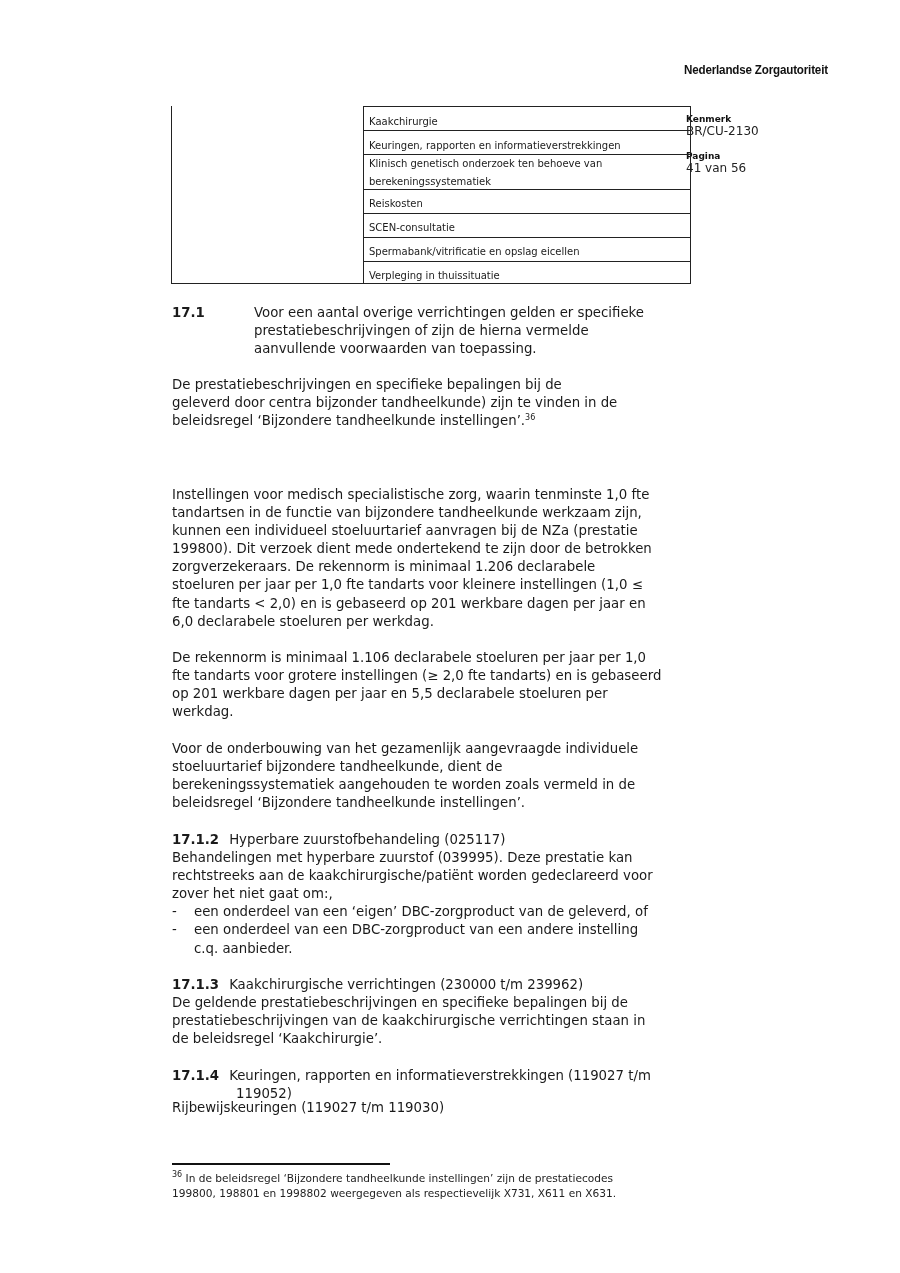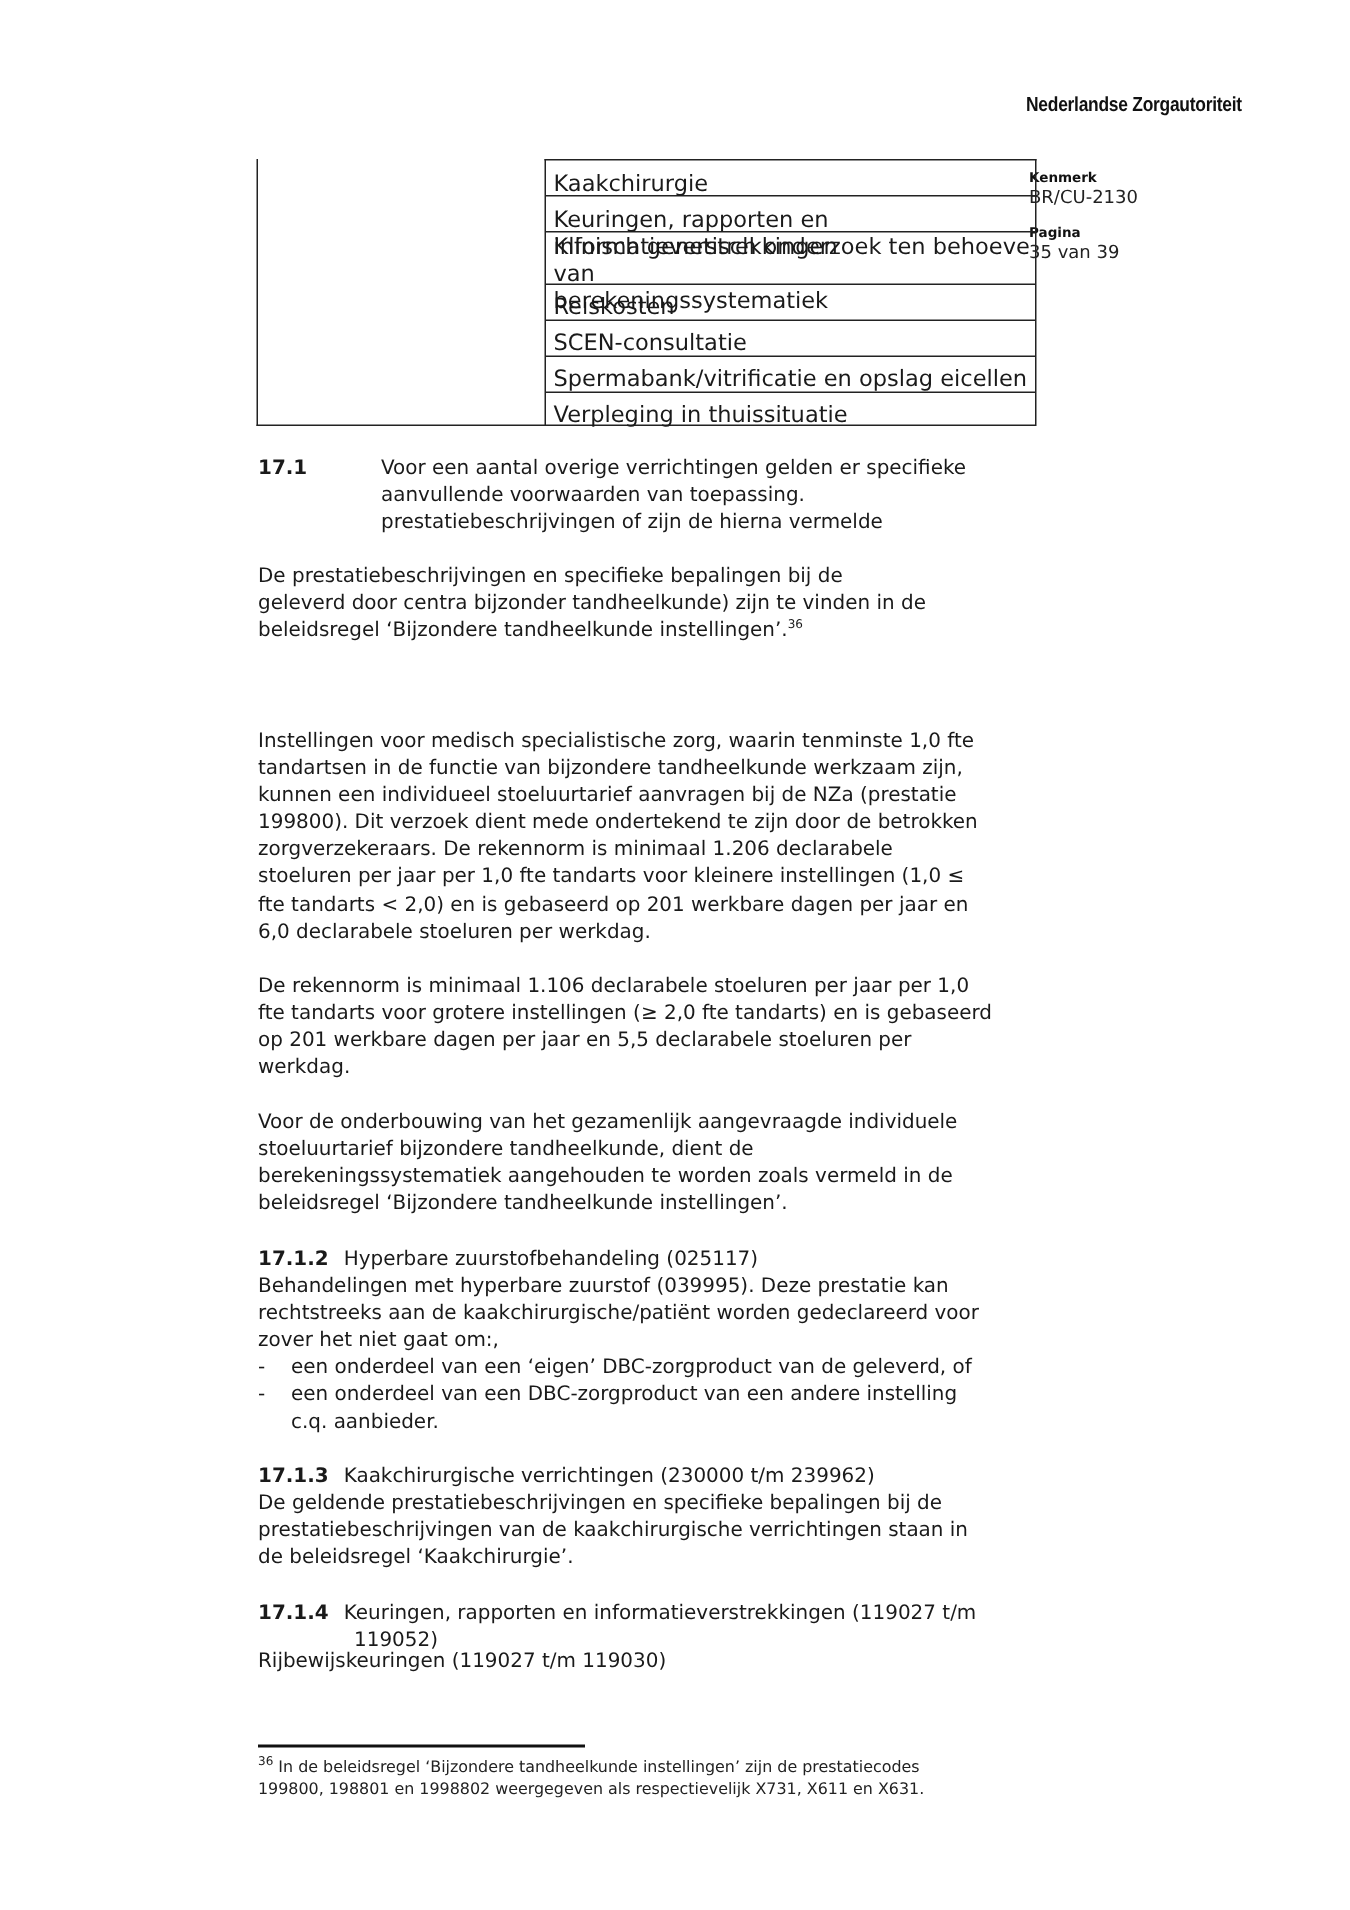--- a/index.html
+++ b/index.html
@@ -4,41 +4,41 @@
 <style>
   html, body { margin:0; padding:0; background:#ffffff; }
   body { width:900px; height:1273px; position:relative; overflow:hidden;
          font-family:"DejaVu Sans", "Liberation Sans", sans-serif; color:#1a1a1a; }
   .abs { position:absolute; }
   .org { left:684px; top:62px; font-family:"Liberation Sans", sans-serif; font-weight:bold; font-size:13.5px; letter-spacing:-0.2px; color:#111; transform:scaleX(0.86); transform-origin:left top; }
   .meta-label { font-size:9px; font-weight:bold; color:#111; }
   .meta-val { font-size:12px; color:#222; }
   .tbl-outer { left:171px; top:106px; width:519px; height:178px; border-left:1.5px solid #222; border-bottom:1.5px solid #222; box-sizing:border-box; }
   .tbl-right { position:absolute; left:191px; top:0; width:328px; height:178px; box-sizing:border-box; border-left:1.5px solid #222; border-right:1.5px solid #222; border-top:1.5px solid #222; }
-  .cell { position:absolute; left:0; right:0; box-sizing:border-box; border-bottom:1.5px solid #222; padding-left:5px; font-size:15px; line-height:18px; color:#1a1a1a; }
+  .cell { position:absolute; left:0; right:0; box-sizing:border-box; border-bottom:1.5px solid #222; padding-left:5px; font-size:10px; line-height:18px; color:#1a1a1a; }
   .cell span { display:block; }
   .p { font-size:13.3px; line-height:18.1px; color:#1a1a1a; left:172px; width:520px; }
   .num { font-weight:bold; }
   .sup { font-size:8px; vertical-align:super; line-height:0; }
   .fn-rule { left:172px; top:1163px; width:218px; height:1.5px; background:#111; }
   .fn { left:172px; top:1171px; width:560px; font-size:10.6px; line-height:15px; color:#222; }
   .li { position:relative; padding-left:22px; }
   .li .dash { position:absolute; left:0; }
 </style>
 </head>
 <body>
 
 <div class="abs org">Nederlandse Zorgautoriteit</div>
 <div class="abs" style="left:686px; top:114px;">
   <div class="meta-label">Kenmerk</div>
   <div class="meta-val">BR/CU-2130</div>
 </div>
 <div class="abs" style="left:686px; top:151px;">
   <div class="meta-label">Pagina</div>
-  <div class="meta-val">35 van 39</div>
+  <div class="meta-val">41 van 56</div>
 </div>
 
 <div class="abs tbl-outer">
   <div class="tbl-right">
     <div class="cell" style="top:0; height:24px; padding-top:6px;">
         <span>Kaakchirurgie</span>
       </div>
     <div class="cell" style="top:24px; height:24px; padding-top:6px;">
         <span>Keuringen, rapporten en informatieverstrekkingen</span>
       </div>
@@ -58,22 +58,22 @@
     <div class="cell" style="top:155px; height:23px; padding-top:5px; border-bottom:none;">
         <span>Verpleging in thuissituatie</span>
       </div>
   </div>
 </div>
 
 <div class="abs p" style="top:304px;">
   <span class="num">17.1</span>
   <div style="position:absolute; left:82px; top:0; width:440px;">
     <div>Voor een aantal overige verrichtingen gelden er specifieke</div>
+    <div>prestatiebeschrijvingen of zijn de hierna vermelde</div>
     <div>aanvullende voorwaarden van toepassing.</div>
-    <div>prestatiebeschrijvingen of zijn de hierna vermelde</div>
   </div>
 </div>
 
 <div class="abs p" style="top:376px;">
   <div>De prestatiebeschrijvingen en specifieke bepalingen bij de</div>
   <div>geleverd door centra bijzonder tandheelkunde) zijn te vinden in de</div>
   <div><span>beleidsregel ‘Bijzondere tandheelkunde instellingen’.</span><span class="sup">36</span></div>
 </div>
 
 <div class="abs p" style="top:486px;">

